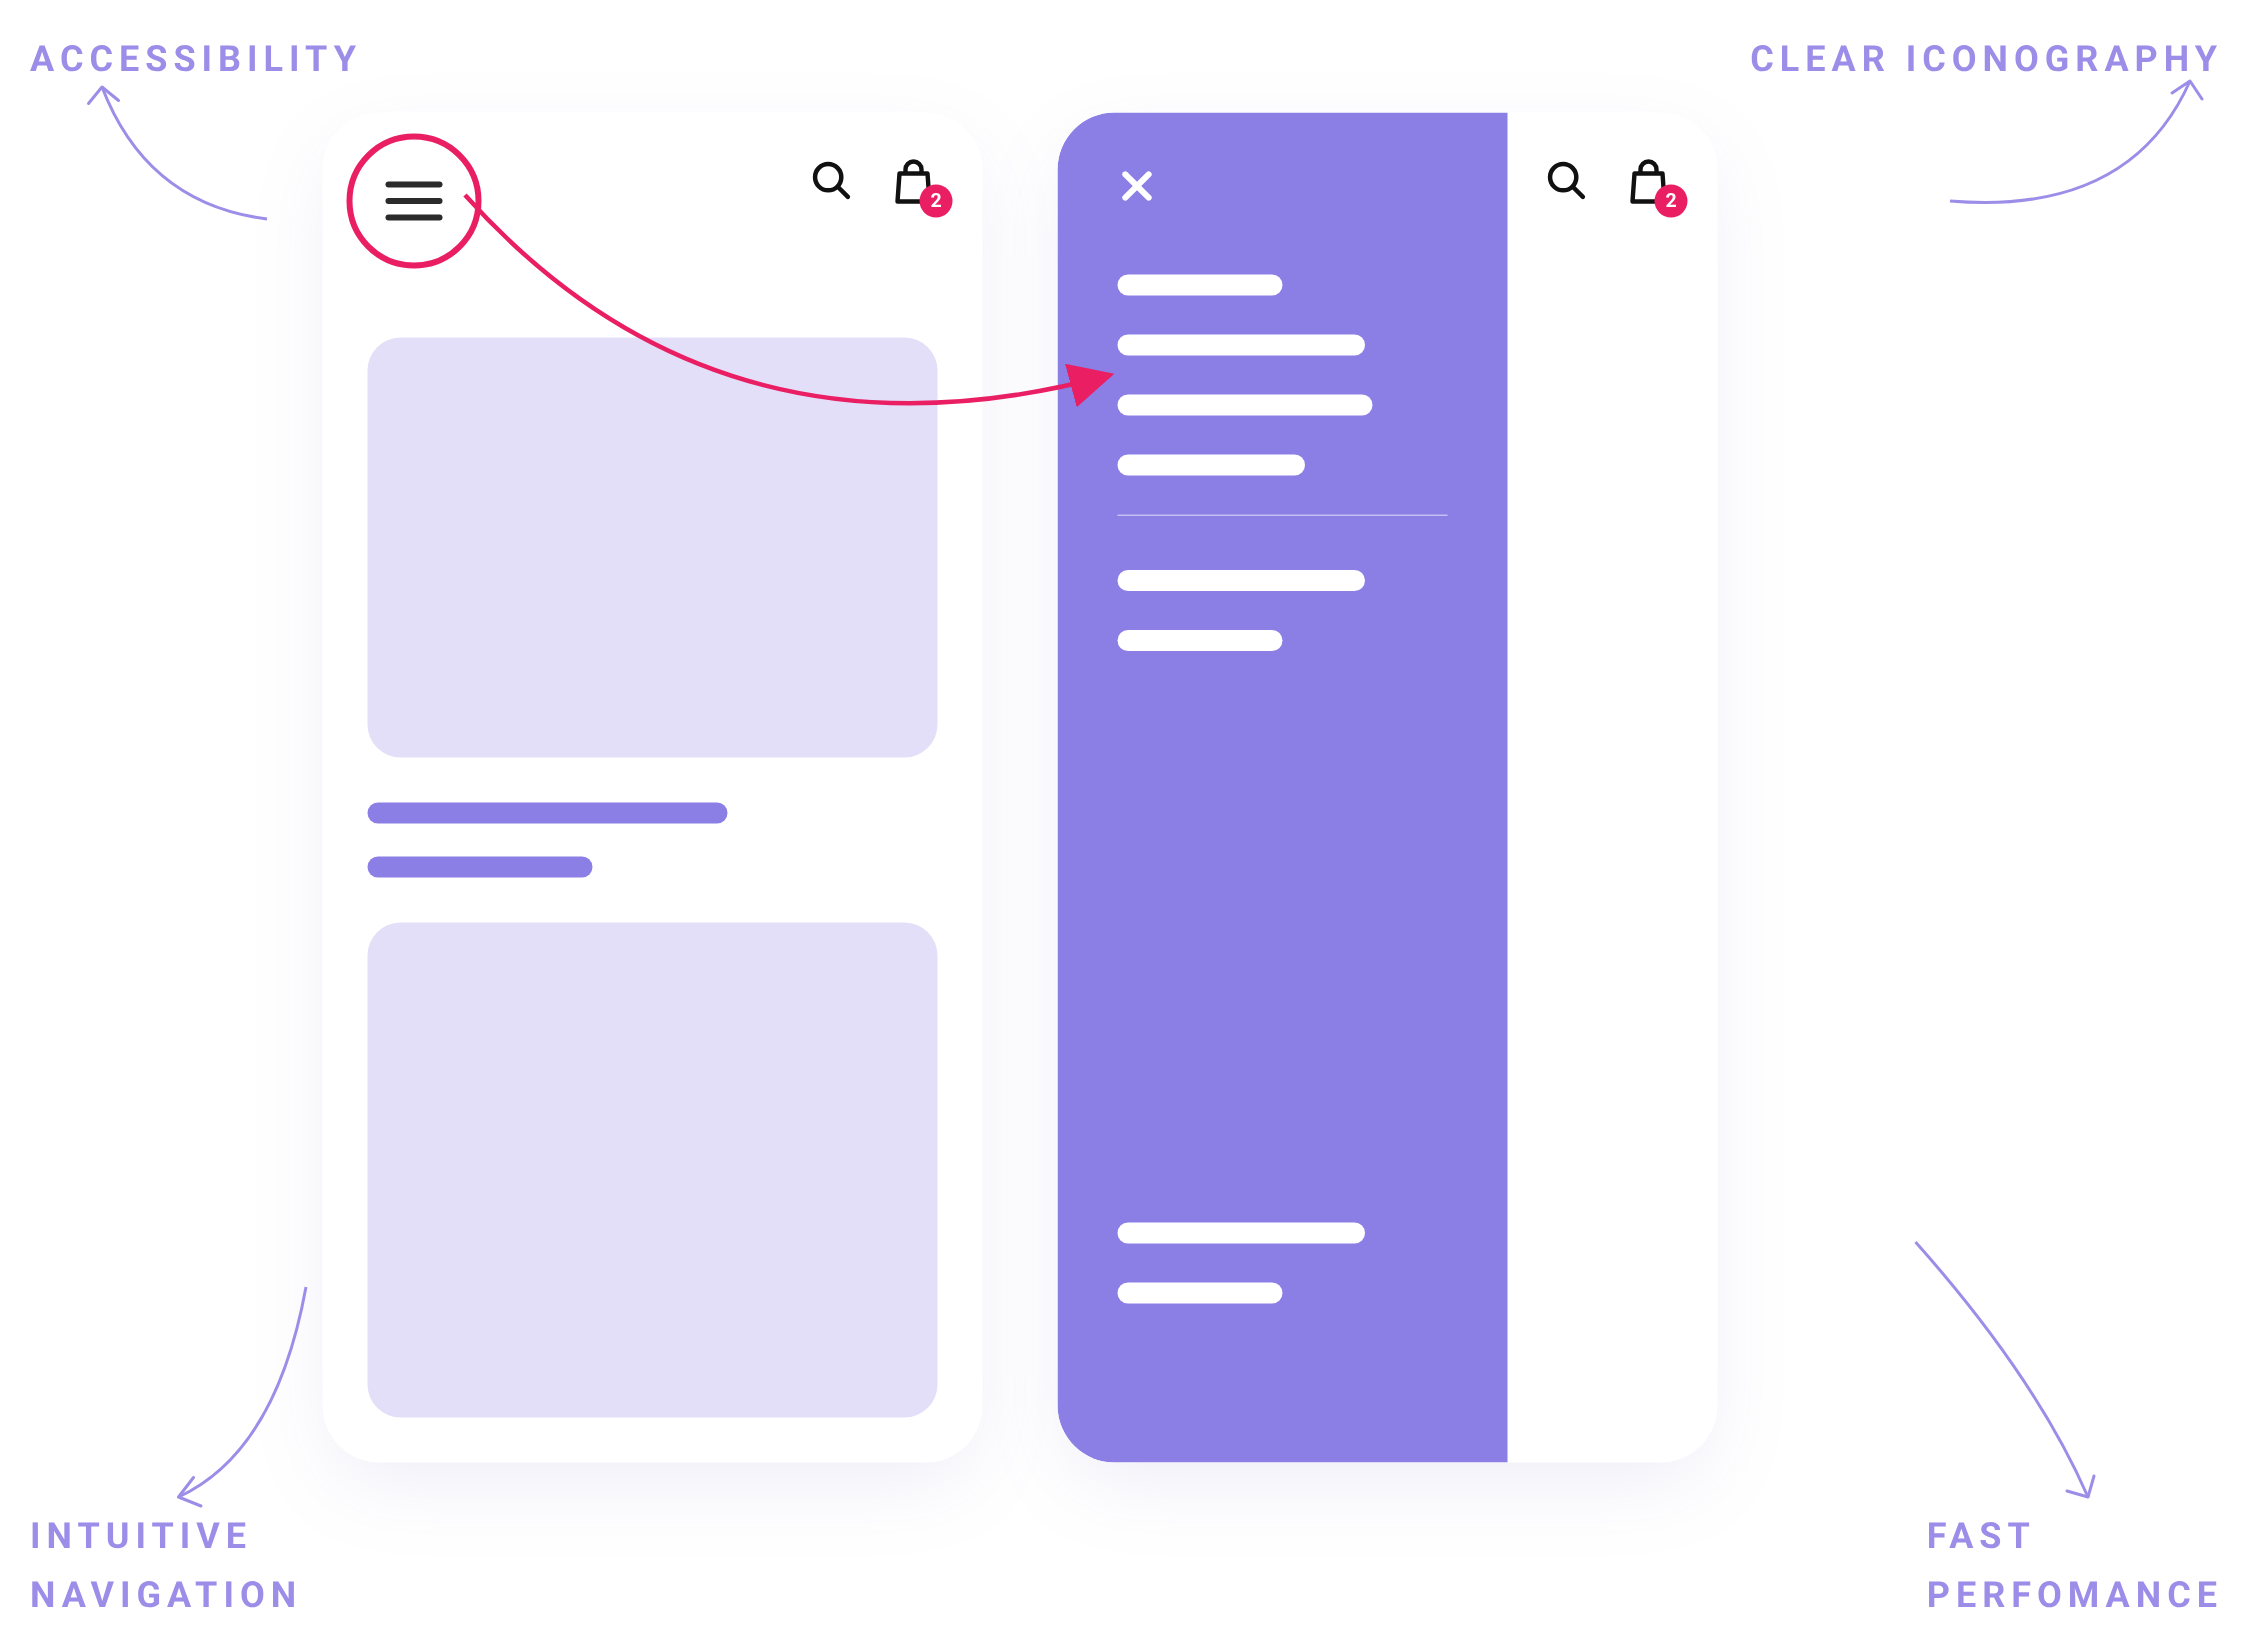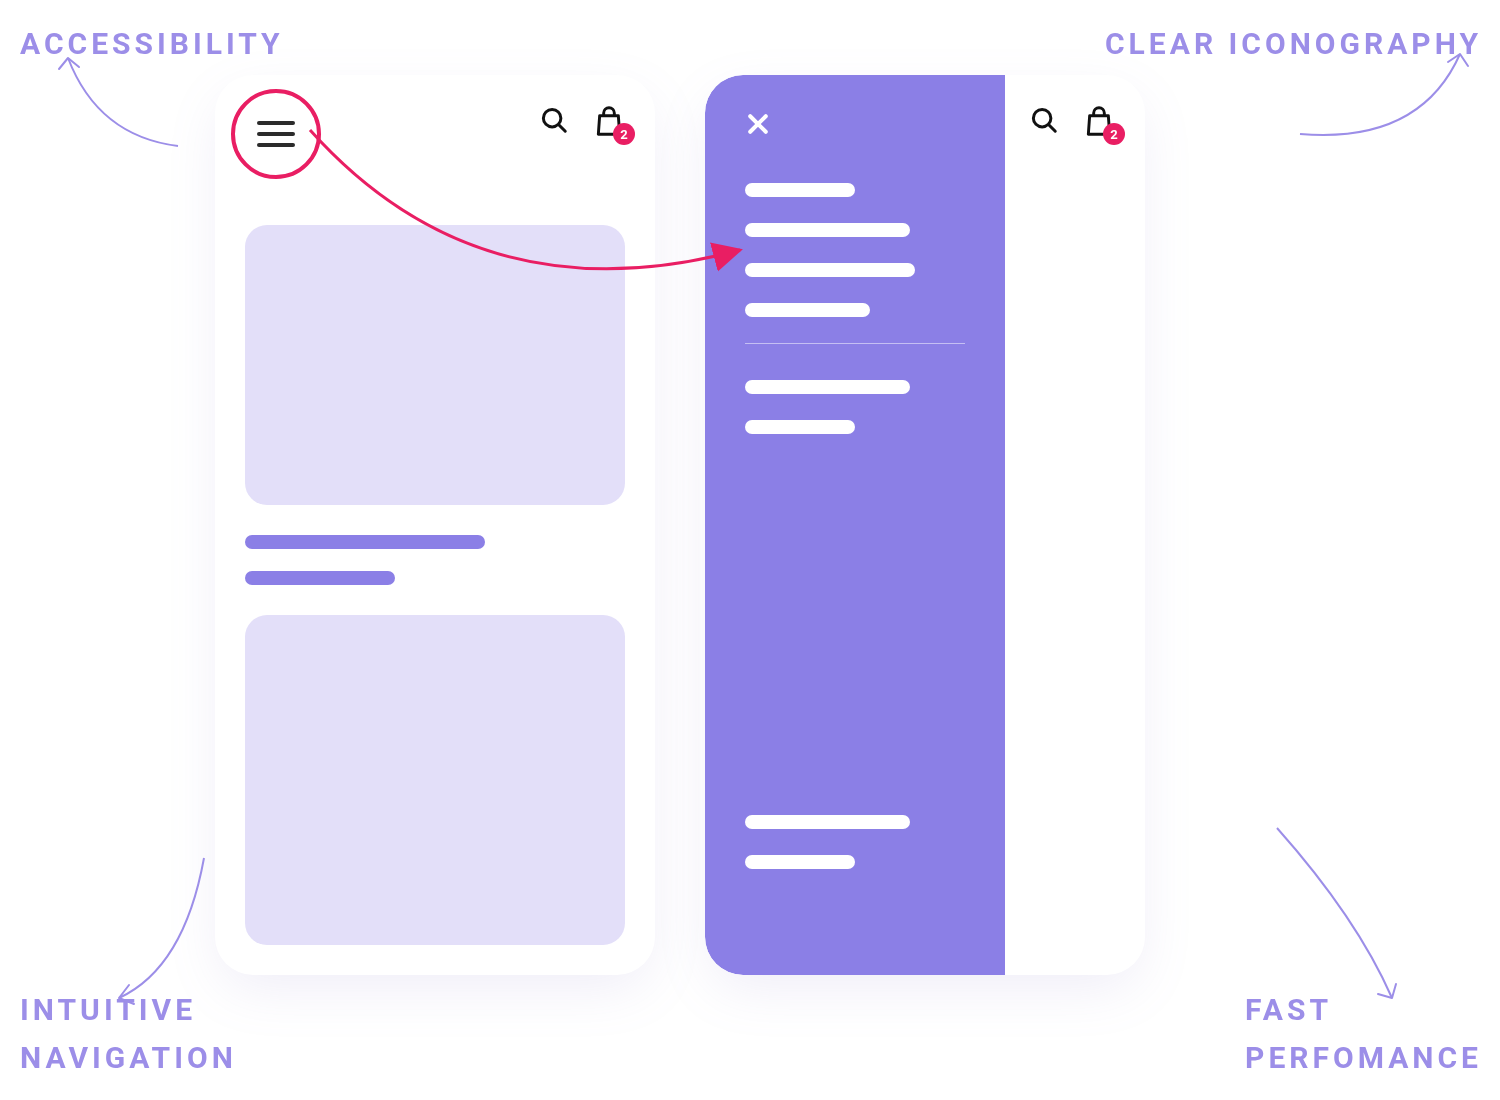--- a/index.html
+++ b/index.html
@@ -17,21 +17,21 @@
     height: 1100px;
     background: #ffffff;
     font-family: -apple-system, BlinkMacSystemFont, 'Segoe UI', Roboto, Helvetica, Arial, sans-serif;
     position: relative;
     overflow: hidden;
   }
   .label {
     position: absolute;
     color: var(--purple-text);
     font-weight: 700;
-    font-size: 30px;
+    font-size: 24px;
     letter-spacing: 4px;
     line-height: 1.6;
     text-transform: uppercase;
   }
   .label-tl { top: 20px; left: 20px; }
   .label-tr { top: 20px; right: 18px; text-align: left; }
   .label-bl { bottom: 18px; left: 20px; }
   .label-br { bottom: 18px; right: 18px; }
 
   

